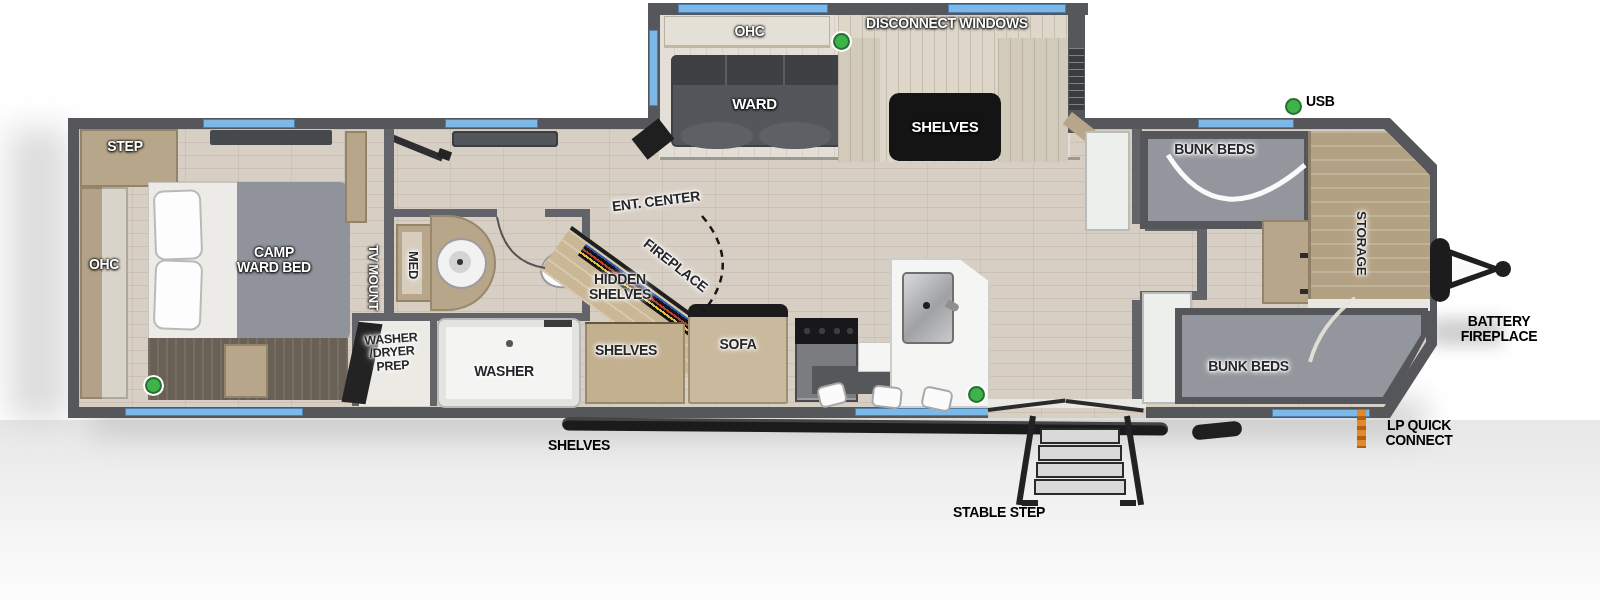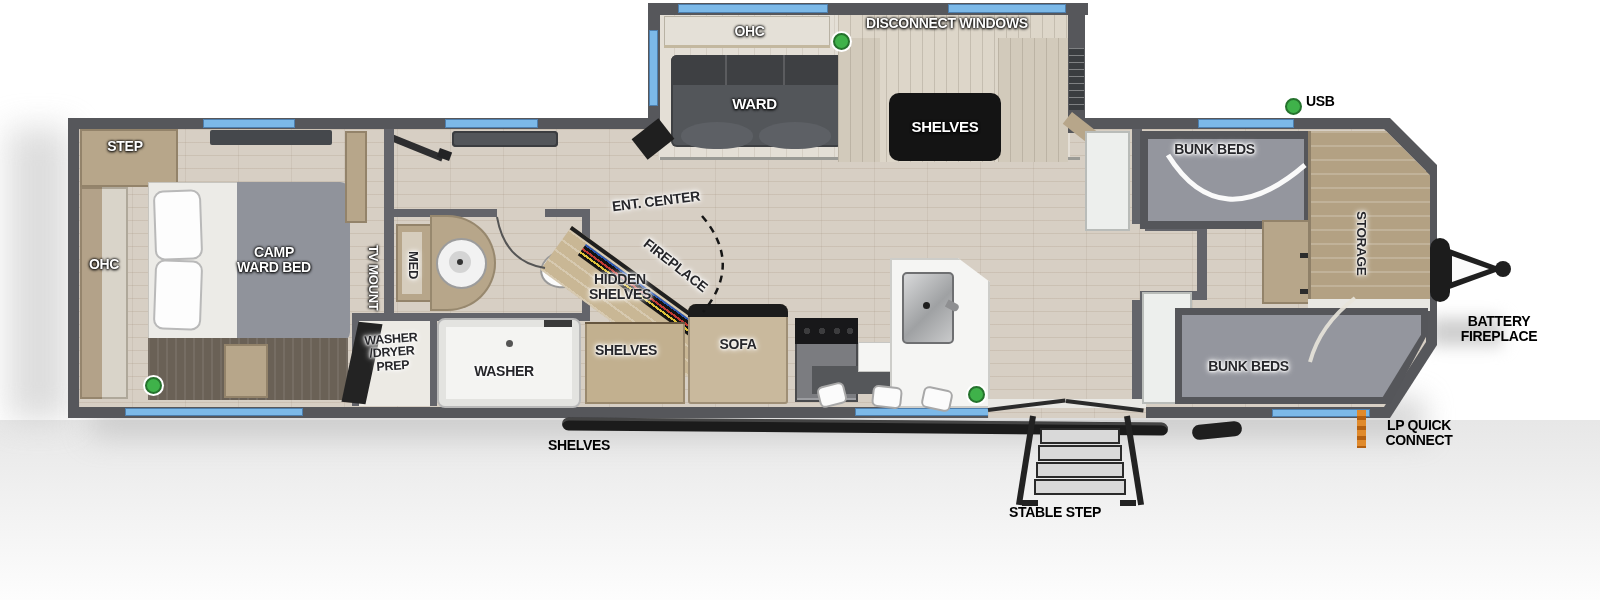--- a/index.html
+++ b/index.html
@@ -215,21 +215,21 @@
   <div class="a lbl lblW" style="left:722px;top:96px;width:65px;font-size:15px;">WARD</div>
   <div class="a lbl lblW" style="left:905px;top:119px;width:80px;font-size:15px;">SHELVES</div>
   <div class="a lbl lblP" style="left:1306px;top:94px;width:45px;text-align:left;">USB</div>
   <div class="a lbl lblD" style="left:1162px;top:142px;width:105px;">BUNK BEDS</div>
   <div class="a lbl lblD v" style="left:1350px;top:202px;width:22px;height:82px;font-size:13.5px;">STORAGE</div>
   <div class="a lbl lblP" style="left:1438px;top:314px;width:122px;">BATTERY
 FIREPLACE</div>
   <div class="a lbl lblD" style="left:1196px;top:359px;width:105px;">BUNK BEDS</div>
   <div class="a lbl lblP" style="left:1376px;top:418px;width:86px;">LP QUICK
 CONNECT</div>
-  <div class="a lbl lblP" style="left:995px;top:505px;width:120px;">STABLE STEP</div>
+  <div class="a lbl lblP" style="left:939px;top:505px;width:120px;">STABLE STEP</div>
   <div class="a lbl lblP" style="left:543px;top:438px;width:72px;">SHELVES</div>
   <div class="a lbl lblD" style="left:702px;top:337px;width:72px;">SOFA</div>
   <div class="a lbl lblD" style="left:588px;top:343px;width:76px;">SHELVES</div>
   <div class="a lbl lblD" style="left:578px;top:272px;width:84px;">HIDDEN
 SHELVES</div>
   <div class="a lbl lblD" style="left:628px;top:258px;width:95px;transform:rotate(38deg);">FIREPLACE</div>
   <div class="a lbl lblD" style="left:600px;top:194px;width:112px;transform:rotate(-7deg);">ENT. CENTER</div>
   <div class="a lbl lblD" style="left:460px;top:364px;width:88px;">WASHER</div>
   <div class="a lbl lblD" style="left:350px;top:333px;width:84px;font-size:12.5px;transform:rotate(-4deg);">WASHER
 /DRYER

